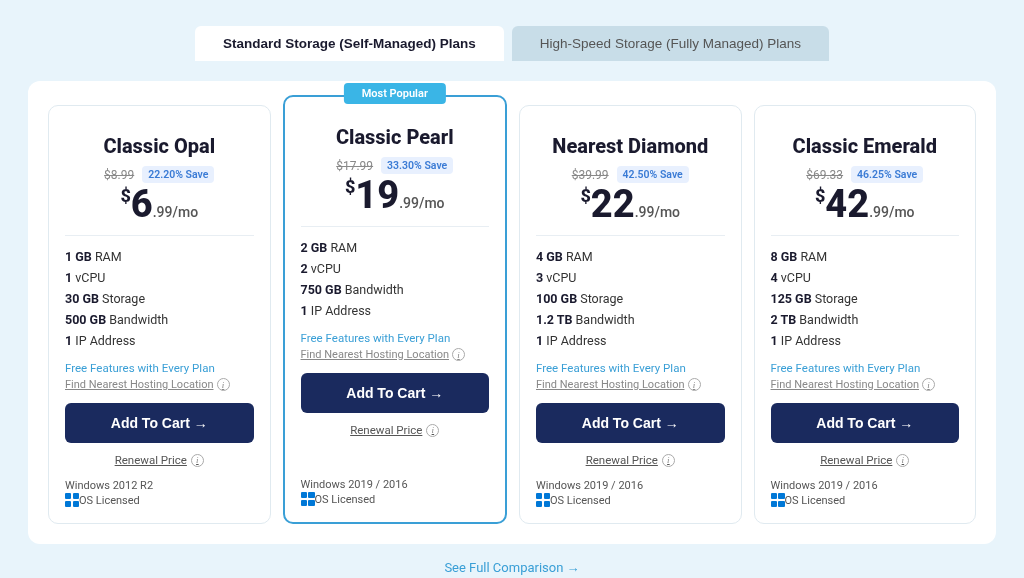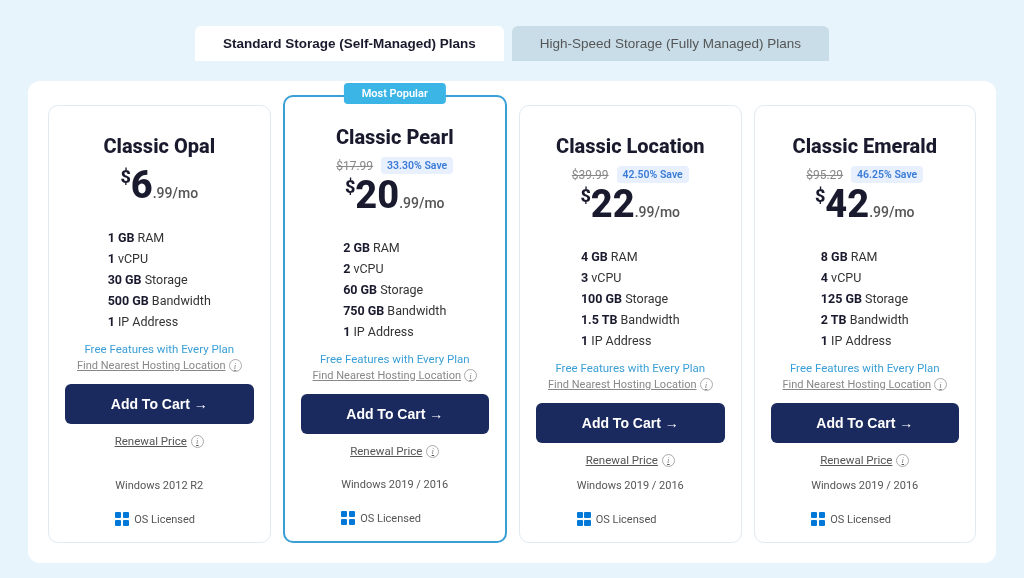--- a/index.html
+++ b/index.html
@@ -56,21 +56,20 @@
     }
     .plan-card {
       flex: 1;
       background: white;
       border: 1.5px solid #e0eaf0;
       border-radius: 10px;
       padding: 20px 16px 16px;
       display: flex;
       flex-direction: column;
       position: relative;
-      align-items: center;
     }
     .plan-card.popular {
       border: 2px solid #3a9fd6;
       margin-top: -10px;
     }
     .most-popular-badge {
       position: absolute;
       top: -14px;
       left: 50%;
       transform: translateX(-50%);
@@ -210,22 +209,21 @@
       margin-bottom: 12px;
     }
     .os-section {
       font-size: 11px;
       color: #555;
       margin-top: auto;
     }
     .os-row {
       display: flex;
       align-items: center;
-      gap: 5px;
-      margin-top: 20px;
+      margin-top: 1px;
     }
     .windows-icon {
       display: inline-grid;
       grid-template-columns: 1fr 1fr;
       gap: 1.5px;
       width: 14px;
       height: 14px;
     }
     .windows-icon span {
       background: #0078d7;
@@ -245,20 +243,24 @@
 <body>
 
 <div class="outer-wrapper">
   <div class="tabs-row">
       <button class="tab active">Standard Storage (Self-Managed) Plans</button>
       <button class="tab inactive">High-Speed Storage (Fully Managed) Plans</button>
     </div>
   <div class="plans-container">
       <div class="plan-card">
         <div class="plan-name">Classic Opal</div>
+        <div class="price-row">
+    <span class="original-price">$8.99</span>
+    <span class="save-badge">22.20% Save</span>
+  </div>
         <div class="current-price">
     <span class="price-dollar">$</span><span class="price-amount">6</span><span class="price-mo">.99/mo</span>
   </div>
         <hr class="divider">
         <ul class="spec-list">
           <li><strong>1 GB</strong> RAM</li>
           <li><strong>1</strong> vCPU</li>
           <li><strong>30 GB</strong> Storage</li>
           <li><strong>500 GB</strong> Bandwidth</li>
           <li><strong>1</strong> IP Address</li>
@@ -287,27 +289,26 @@
   </div>
       </div>
       <div class="plan-card popular">
         <div class="most-popular-badge">Most Popular</div>
         <div class="plan-name">Classic Pearl</div>
         <div class="price-row">
     <span class="original-price">$17.99</span>
     <span class="save-badge">33.30% Save</span>
   </div>
         <div class="current-price">
-    <span class="price-dollar">$</span><span class="price-amount">20</span><span class="price-mo">.99/mo</span>
+    <span class="price-dollar">$</span><span class="price-amount">19</span><span class="price-mo">.99/mo</span>
   </div>
         <hr class="divider">
         <ul class="spec-list">
           <li><strong>2 GB</strong> RAM</li>
           <li><strong>2</strong> vCPU</li>
-          <li><strong>60 GB</strong> Storage</li>
           <li><strong>750 GB</strong> Bandwidth</li>
           <li><strong>1</strong> IP Address</li>
         </ul>
         <a class="free-features-link">Free Features with Every Plan</a>
         <span class="nearest-location">
     Find Nearest Hosting Location
     <span class="info-icon">i</span>
   </span>
         <button class="add-to-cart-btn">Add To Cart →</button>
         <div class="renewal-price">
@@ -321,34 +322,34 @@
         <span></span>
               <span></span>
               <span></span>
               <span></span>
       </div>
       <span>OS Licensed</span>
     </div>
   </div>
       </div>
       <div class="plan-card">
-        <div class="plan-name">Classic Location</div>
+        <div class="plan-name">Nearest Diamond</div>
         <div class="price-row">
     <span class="original-price">$39.99</span>
     <span class="save-badge">42.50% Save</span>
   </div>
         <div class="current-price">
     <span class="price-dollar">$</span><span class="price-amount">22</span><span class="price-mo">.99/mo</span>
   </div>
         <hr class="divider">
         <ul class="spec-list">
           <li><strong>4 GB</strong> RAM</li>
           <li><strong>3</strong> vCPU</li>
           <li><strong>100 GB</strong> Storage</li>
-          <li><strong>1.5 TB</strong> Bandwidth</li>
+          <li><strong>1.2 TB</strong> Bandwidth</li>
           <li><strong>1</strong> IP Address</li>
         </ul>
         <a class="free-features-link">Free Features with Every Plan</a>
         <span class="nearest-location">
     Find Nearest Hosting Location
     <span class="info-icon">i</span>
   </span>
         <button class="add-to-cart-btn">Add To Cart →</button>
         <div class="renewal-price">
     Renewal Price
@@ -363,21 +364,21 @@
               <span></span>
               <span></span>
       </div>
       <span>OS Licensed</span>
     </div>
   </div>
       </div>
       <div class="plan-card">
         <div class="plan-name">Classic Emerald</div>
         <div class="price-row">
-    <span class="original-price">$95.29</span>
+    <span class="original-price">$69.33</span>
     <span class="save-badge">46.25% Save</span>
   </div>
         <div class="current-price">
     <span class="price-dollar">$</span><span class="price-amount">42</span><span class="price-mo">.99/mo</span>
   </div>
         <hr class="divider">
         <ul class="spec-list">
           <li><strong>8 GB</strong> RAM</li>
           <li><strong>4</strong> vCPU</li>
           <li><strong>125 GB</strong> Storage</li>

